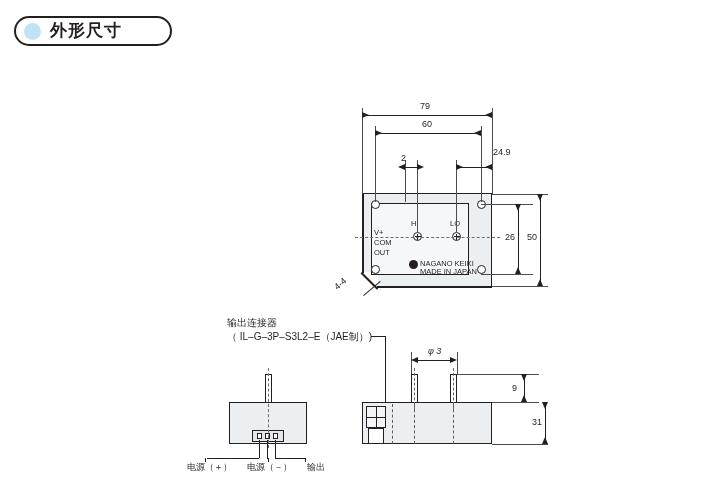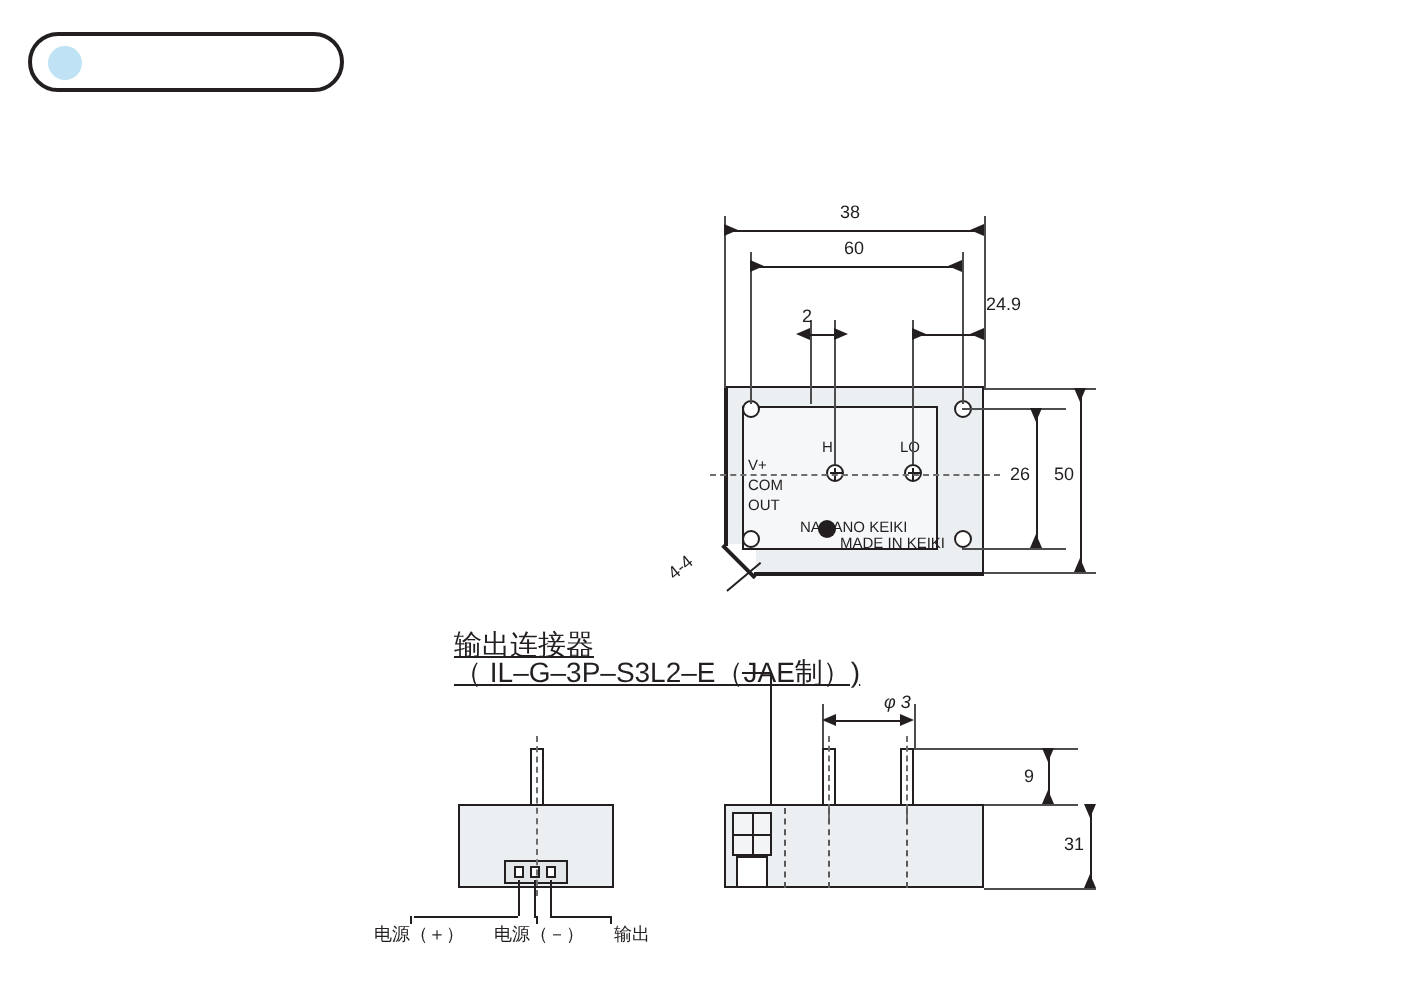--- a/index.html
+++ b/index.html
@@ -77,21 +77,21 @@
     width: 0;
     border-left: 1px dashed #6d6d6d;
   }
   .lbl {
     position: absolute;
     font-size: 9px;
     color: #231f20;
     white-space: nowrap;
     line-height: 11px;
   }
-  .lbl.cn { font-size: 14px; text-decoration: underline; }
+  .lbl.cn { font-size: 10px; }
   .arrow-l, .arrow-r {
     position: absolute;
     width: 0; height: 0;
     border-top: 3px solid transparent;
     border-bottom: 3px solid transparent;
   }
   .arrow-l { border-right: 7px solid #231f20; }
   .arrow-r { border-left: 7px solid #231f20; }
   .arrow-u, .arrow-d {
     position: absolute;
@@ -183,20 +183,21 @@
   }
 </style>
 </head>
 <body>
 
 <div id="page">
 
   <div class="header">
     <div class="header-pill"></div>
     <div class="header-dot"></div>
+    <div class="header-title">外形尺寸</div>
   </div>
 
   <div class="body-top"></div>
 
   <div style="position:absolute;left:362px;top:272px;width:16px;height:16px;background:#ffffff;"></div>
   <div class="ln" style="left:362px;top:272px;width:23px;height:1.5px;transform:rotate(45deg);transform-origin:0 0;"></div>
 
   <div class="ln v" style="left:362px;top:193px;width:1.5px;height:80px;"></div>
   <div class="ln h" style="left:377px;top:286px;width:115px;height:1.5px;"></div>
 
@@ -210,38 +211,38 @@
   <div class="screw" style="left:413px;top:232px;"></div>
   <div class="screw" style="left:452px;top:232px;"></div>
   <div class="terminal-label" style="left:411px;top:219px;">HI</div>
   <div class="terminal-label" style="left:450px;top:219px;">LO</div>
 
   <div class="terminal-label" style="left:374px;top:228px;">V+</div>
   <div class="terminal-label" style="left:374px;top:238px;">COM</div>
   <div class="terminal-label" style="left:374px;top:248px;">OUT</div>
 
   <div class="logo-circle" style="left:409px;top:260px;"></div>
-  <div class="terminal-label" style="left:400px;top:259px;">NAGANO KEIKI</div>
-  <div class="terminal-label" style="left:420px;top:267px;">MADE IN KEIKI</div>
+  <div class="terminal-label" style="left:420px;top:259px;">NAGANO KEIKI</div>
+  <div class="terminal-label" style="left:420px;top:267px;">MADE IN JAPAN</div>
 
   <div class="ln" style="left:358px;top:281px;width:22px;height:1px;transform:rotate(-40deg);transform-origin:100% 0;"></div>
   <div class="lbl" style="left:332px;top:284px;transform:rotate(-40deg);transform-origin:0 0;">4-4</div>
 
   <div class="thin ln v" style="left:362px;top:108px;height:86px;"></div>
   <div class="thin ln v" style="left:492px;top:108px;height:86px;"></div>
   <div class="thin ln v" style="left:375px;top:126px;height:76px;"></div>
   <div class="thin ln v" style="left:481px;top:126px;height:76px;"></div>
   <div class="thin ln v" style="left:417px;top:160px;height:72px;"></div>
   <div class="thin ln v" style="left:456px;top:160px;height:72px;"></div>
   <div class="thin ln v" style="left:405px;top:160px;height:42px;"></div>
 
   <div class="ln h" style="left:362px;top:115px;width:130px;"></div>
   <div class="arrow-r" style="left:362px;top:112px;"></div>
   <div class="arrow-l" style="left:485px;top:112px;"></div>
-  <div class="lbl" style="left:420px;top:101px;">38</div>
+  <div class="lbl" style="left:420px;top:101px;">79</div>
 
   <div class="ln h" style="left:375px;top:133px;width:106px;"></div>
   <div class="arrow-r" style="left:375px;top:130px;"></div>
   <div class="arrow-l" style="left:474px;top:130px;"></div>
   <div class="lbl" style="left:422px;top:119px;">60</div>
 
   <div class="ln h" style="left:405px;top:167px;width:12px;"></div>
   <div class="arrow-l" style="left:398px;top:164px;"></div>
   <div class="arrow-r" style="left:417px;top:164px;"></div>
   <div class="lbl" style="left:401px;top:153px;">2</div>
@@ -309,21 +310,21 @@
   <div class="cl-v" style="left:453px;top:368px;height:42px;"></div>
   <div class="dash-v" style="left:414px;top:404px;height:40px;"></div>
   <div class="dash-v" style="left:453px;top:404px;height:40px;"></div>
   <div class="dash-v" style="left:392px;top:404px;height:40px;"></div>
 
   <div class="thin ln v" style="left:411px;top:352px;height:22px;"></div>
   <div class="thin ln v" style="left:457px;top:352px;height:22px;"></div>
   <div class="ln h" style="left:418px;top:360px;width:34px;"></div>
   <div class="arrow-l" style="left:411px;top:357px;"></div>
   <div class="arrow-r" style="left:450px;top:357px;"></div>
-  <div class="lbl" style="left:442px;top:346px;font-style:italic;">φ 3</div>
+  <div class="lbl" style="left:428px;top:346px;font-style:italic;">φ 3</div>
 
   <div class="thin ln h" style="left:457px;top:374px;width:82px;"></div>
   <div class="thin ln h" style="left:492px;top:402px;width:47px;"></div>
   <div class="thin ln h" style="left:492px;top:444px;width:56px;"></div>
 
   <div class="ln v" style="left:524px;top:374px;height:28px;"></div>
   <div class="arrow-d" style="left:521px;top:374px;"></div>
   <div class="arrow-u" style="left:521px;top:395px;"></div>
   <div class="lbl" style="left:512px;top:383px;">9</div>
 

